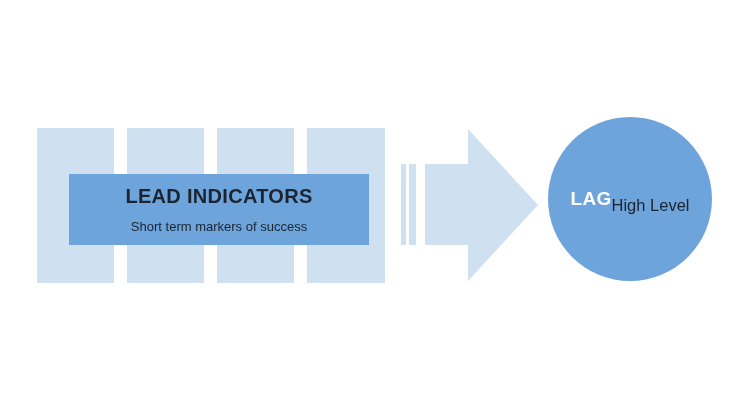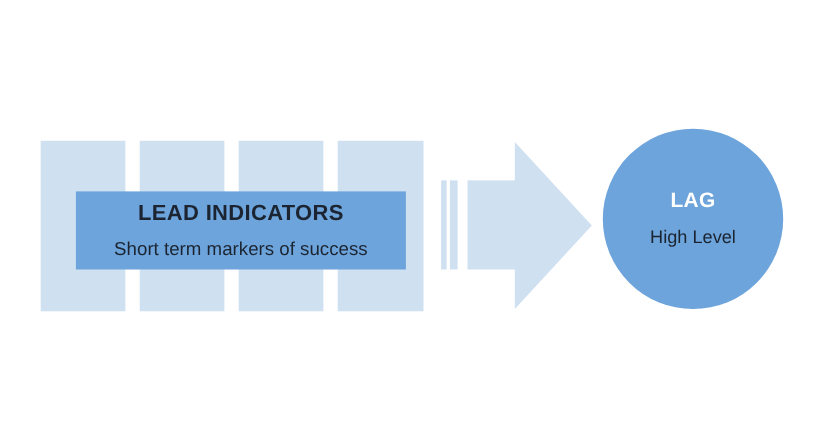--- a/index.html
+++ b/index.html
@@ -36,21 +36,21 @@
     gap:13px;
     text-align:center;
   }
   .lead-title{
     font-size:20px;font-weight:bold;
     color:var(--dark-text);
     letter-spacing:0.3px;
     line-height:1.05;
   }
   .lead-subtitle{
-    font-size:17px;
+    font-size:13px;
     color:var(--dark-text);
     line-height:1.05;
   }
   .stripe{
     position:absolute;
     top:164px;height:81px;
     background:var(--light-blue);
   }
   .stripe.s1{left:401px;width:5px;}
   .stripe.s2{left:409px;width:7px;}
@@ -66,21 +66,21 @@
     border-top:76px solid transparent;
     border-bottom:76px solid transparent;
     border-left:70px solid var(--light-blue);
   }
   .lag-circle{
     position:absolute;
     left:548px;top:117px;
     width:164px;height:164px;
     border-radius:50%;
     background:var(--medium-blue);
-    display:flex;flex-direction:column;
+    display:flex;
     align-items:center;justify-content:center;
     text-align:center;
   }
   .lag-title{
     color:var(--white-text);
     font-weight:bold;
     font-size:19px;
     line-height:1.1;
     letter-spacing:0.3px;
   }

